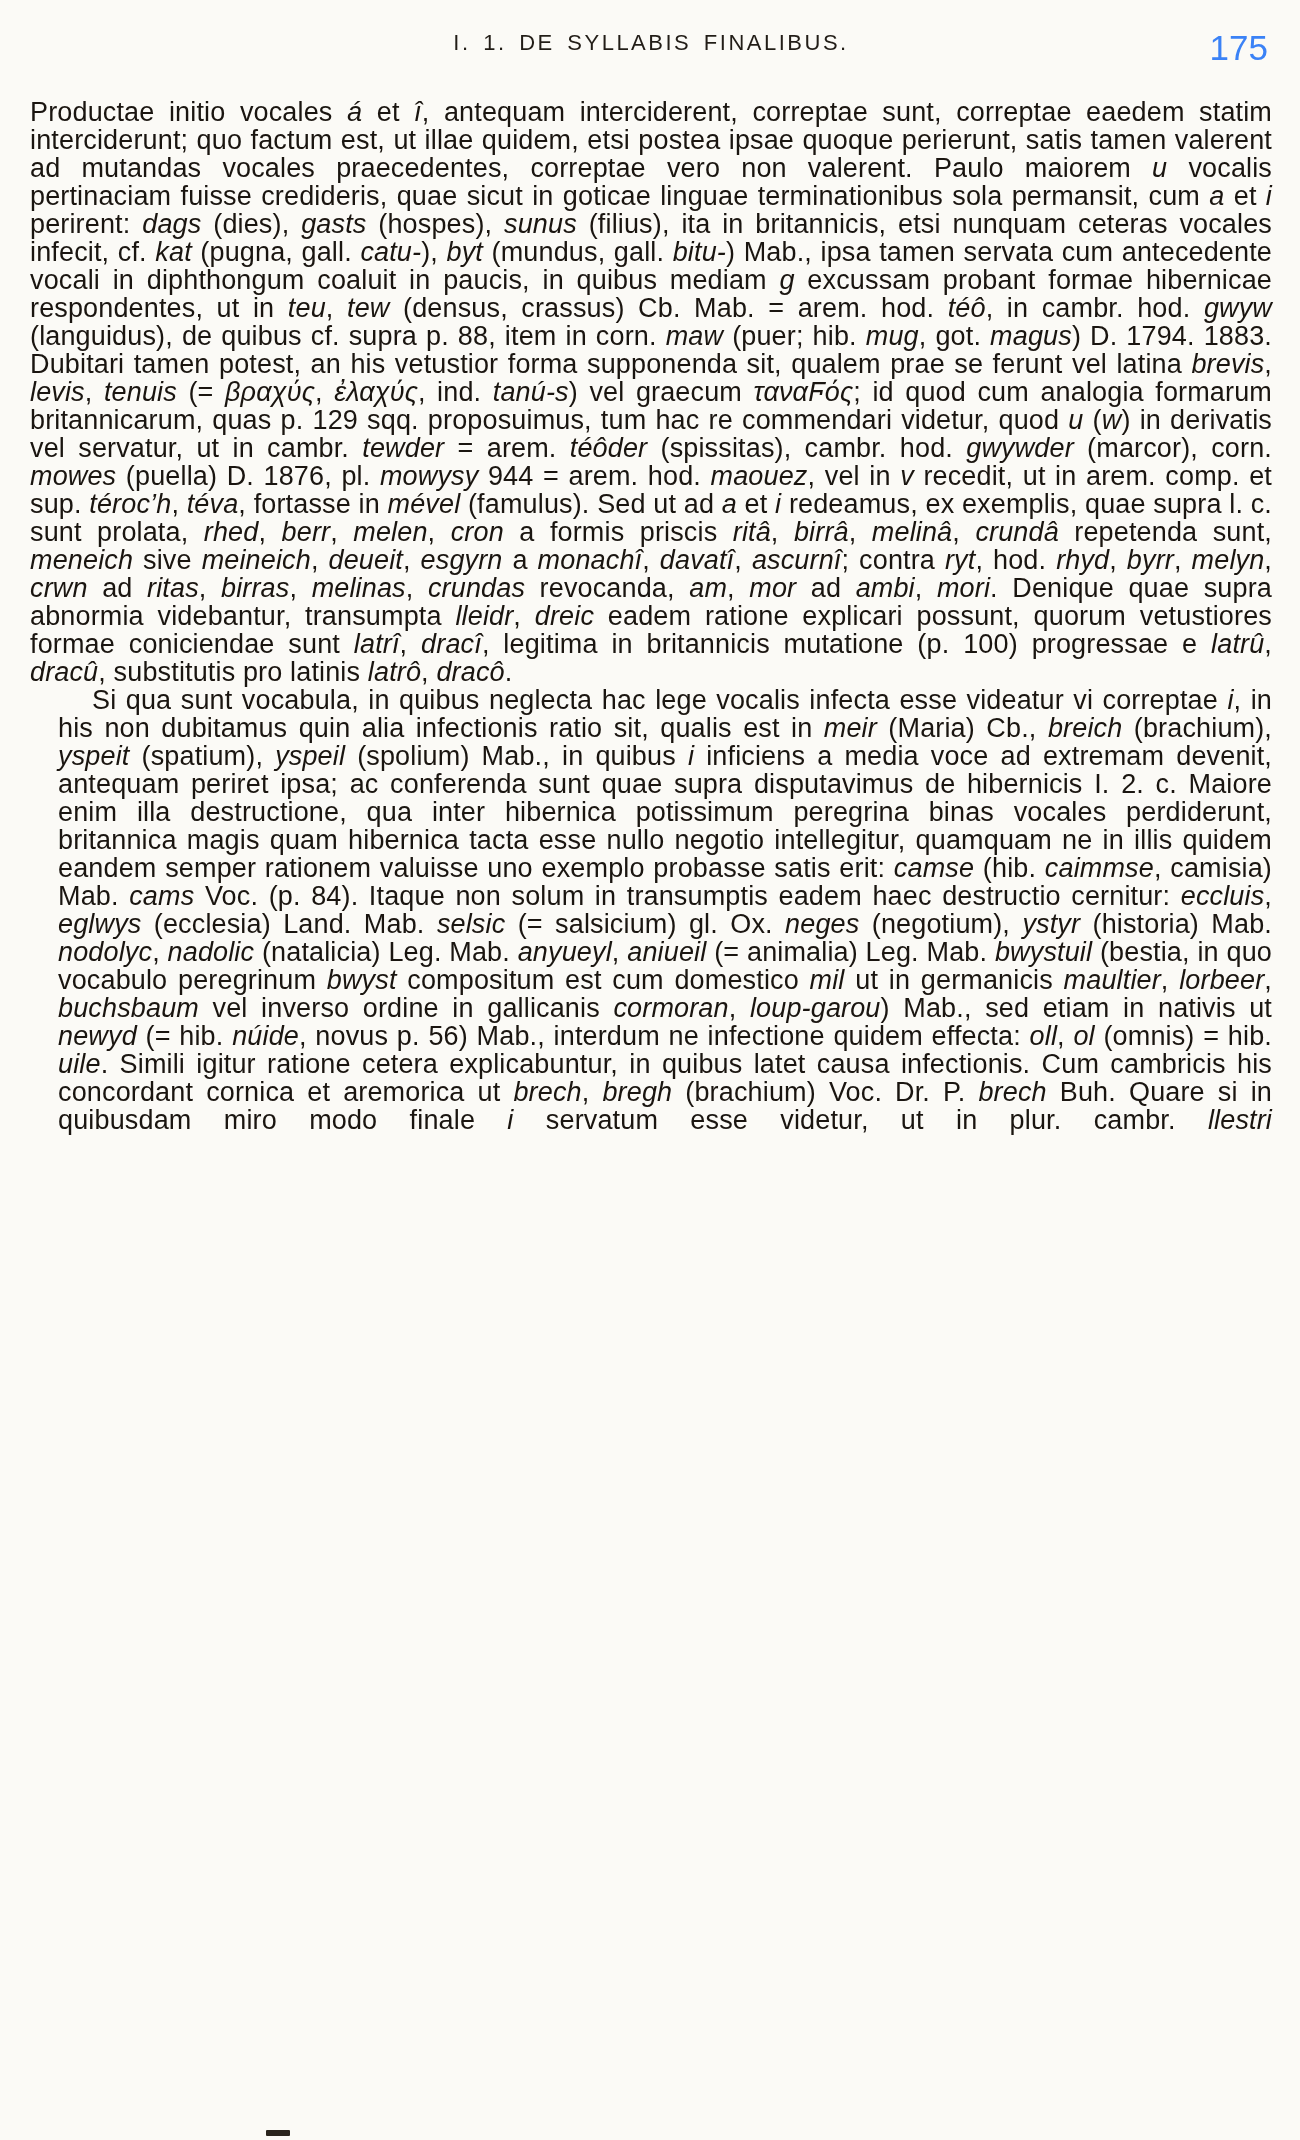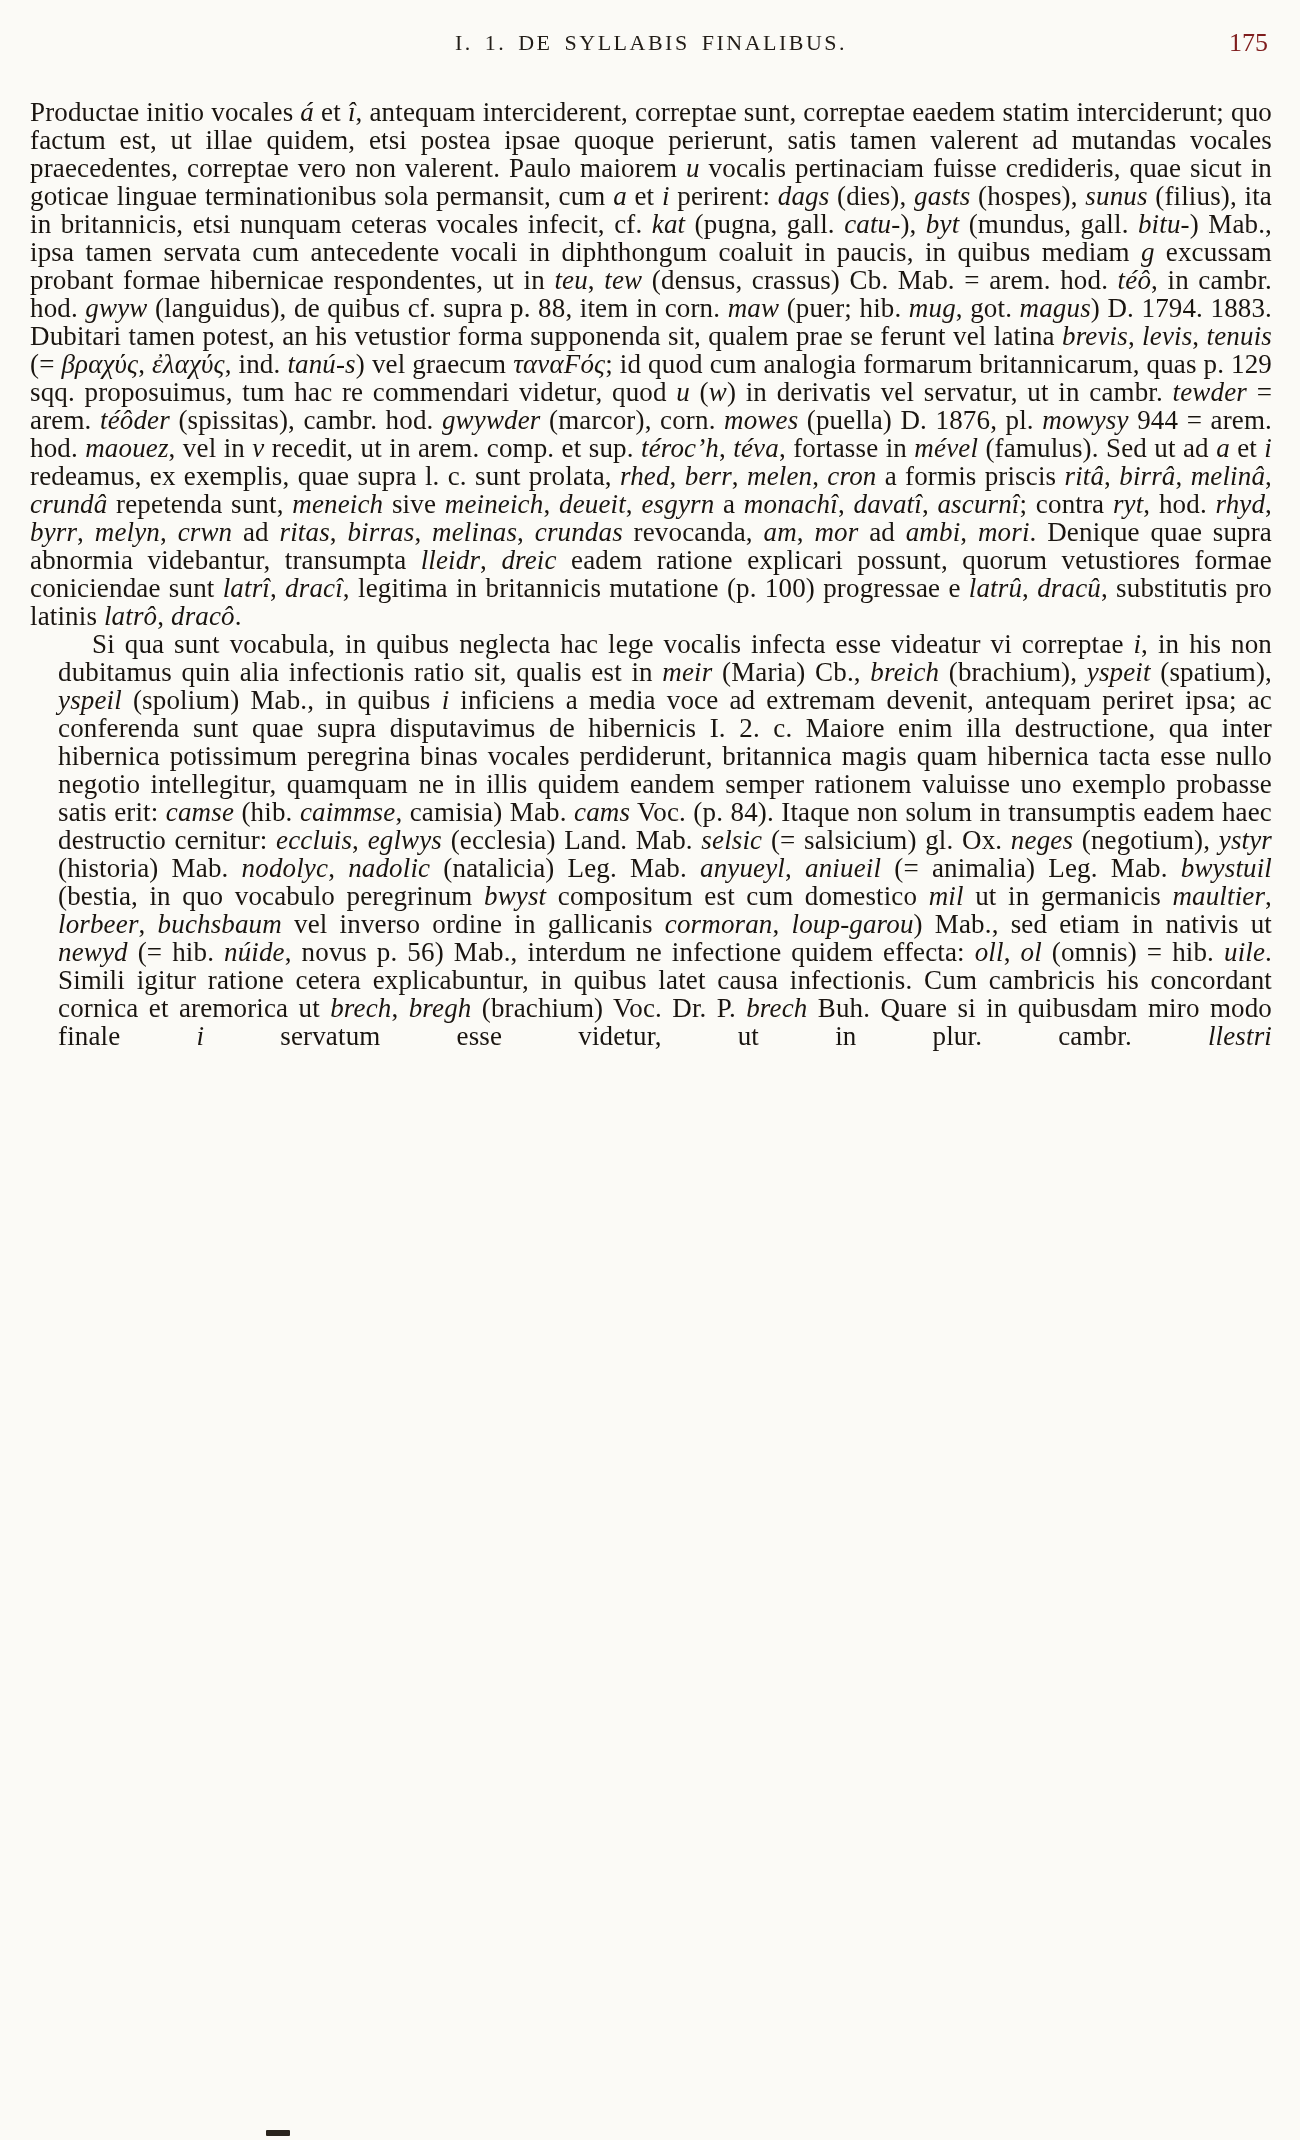--- a/index.html
+++ b/index.html
@@ -5,21 +5,21 @@
   html, body { margin: 0; padding: 0; }
   body { background: #d8d6d0; }
 
   .page {
     position: relative;
     width: 1300px;
     height: 2140px;
     margin: 0 auto;
     background: var(--paper, #fbfaf6);
     color: var(--ink, #1a1510);
-    font-family: Liberation Serif, serif;
+    font-family: Liberation Sans, sans-serif;
     box-sizing: border-box;
     padding: 30px 28px 8px 30px;
     overflow: hidden;
   }
 
   .running-header {
     position: relative;
     height: 34px;
     margin-bottom: 34px;
   }
@@ -29,22 +29,22 @@
     text-align: center;
     font-size: 22px;
     letter-spacing: 2.5px;
     word-spacing: 4px;
     color: #221d17;
   }
   .page-number {
     position: absolute;
     right: 4px;
     top: -2px;
-    font-size: 26px;
-    color: #7f1d1d;
+    font-size: 35px;
+    color: #3b82f6;
   }
 
   .text-block { }
   .para {
     margin: 0;
     font-size: 27px;
     line-height: 28px;
     text-align: justify;
     letter-spacing: 0.15px;
   }

